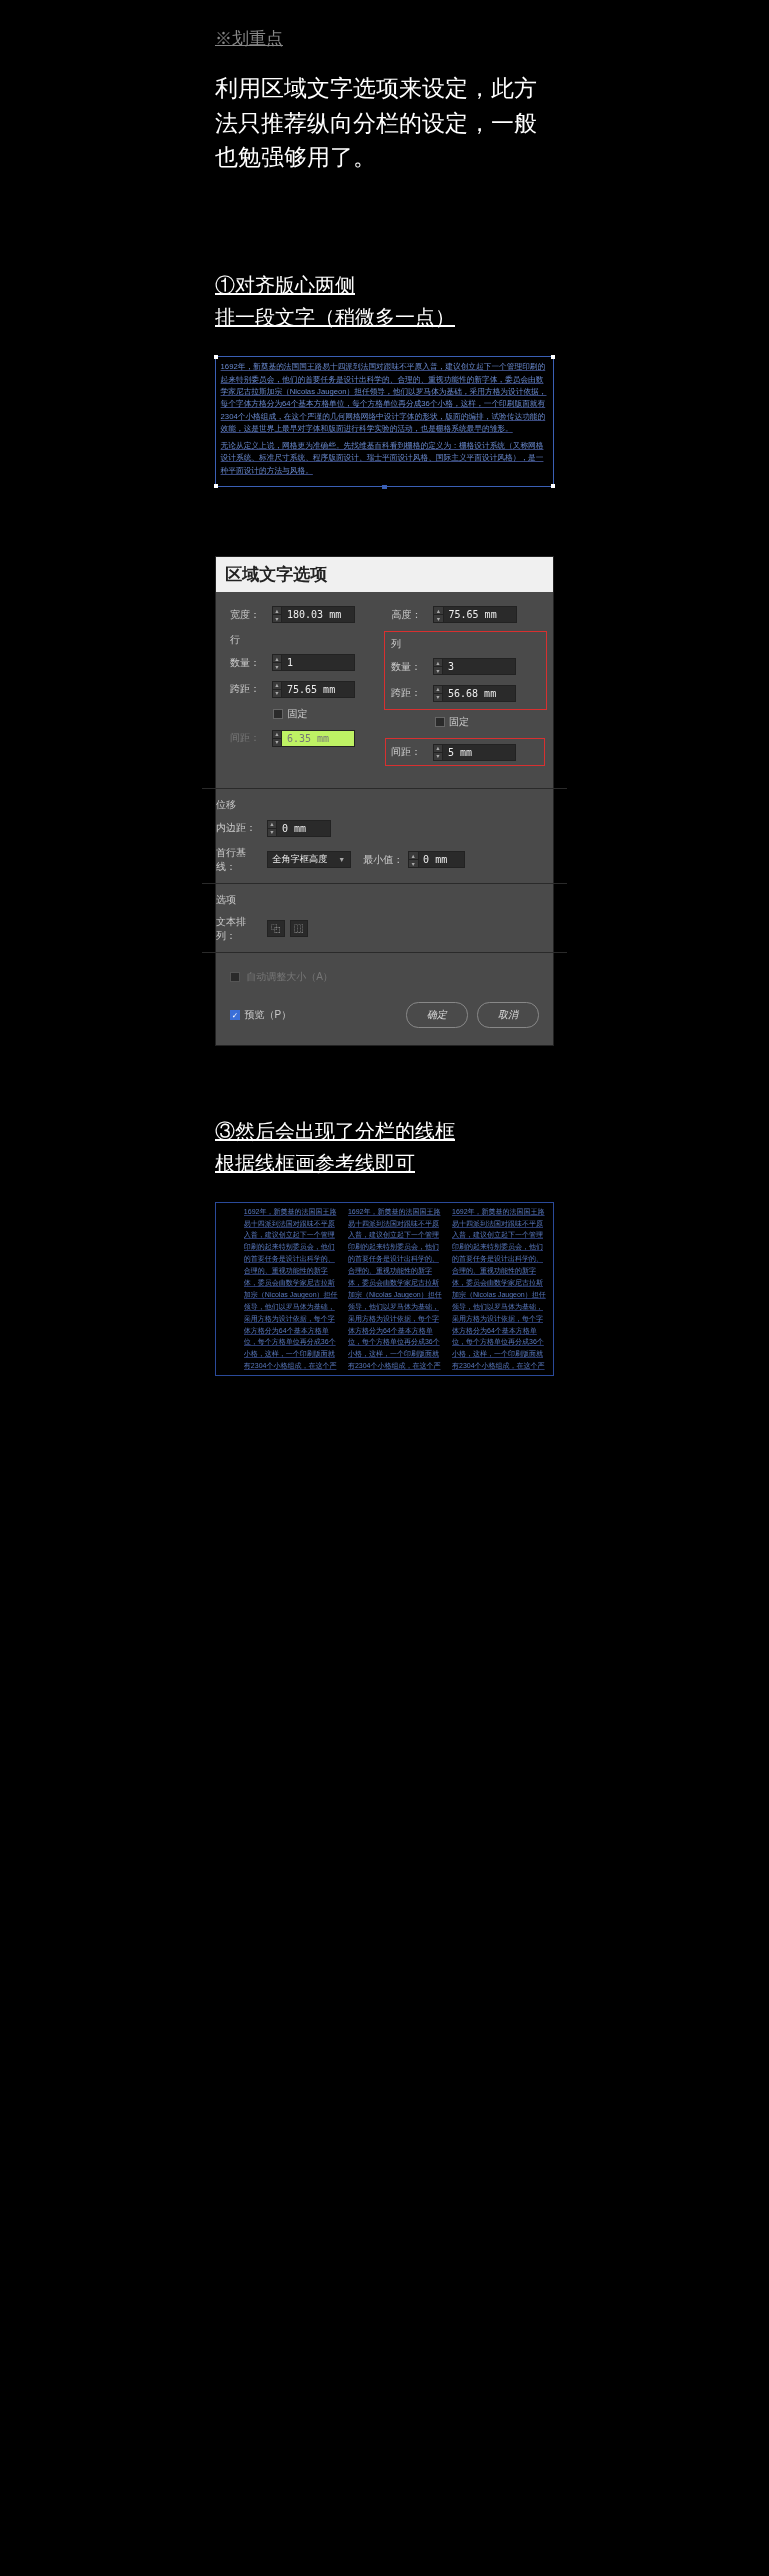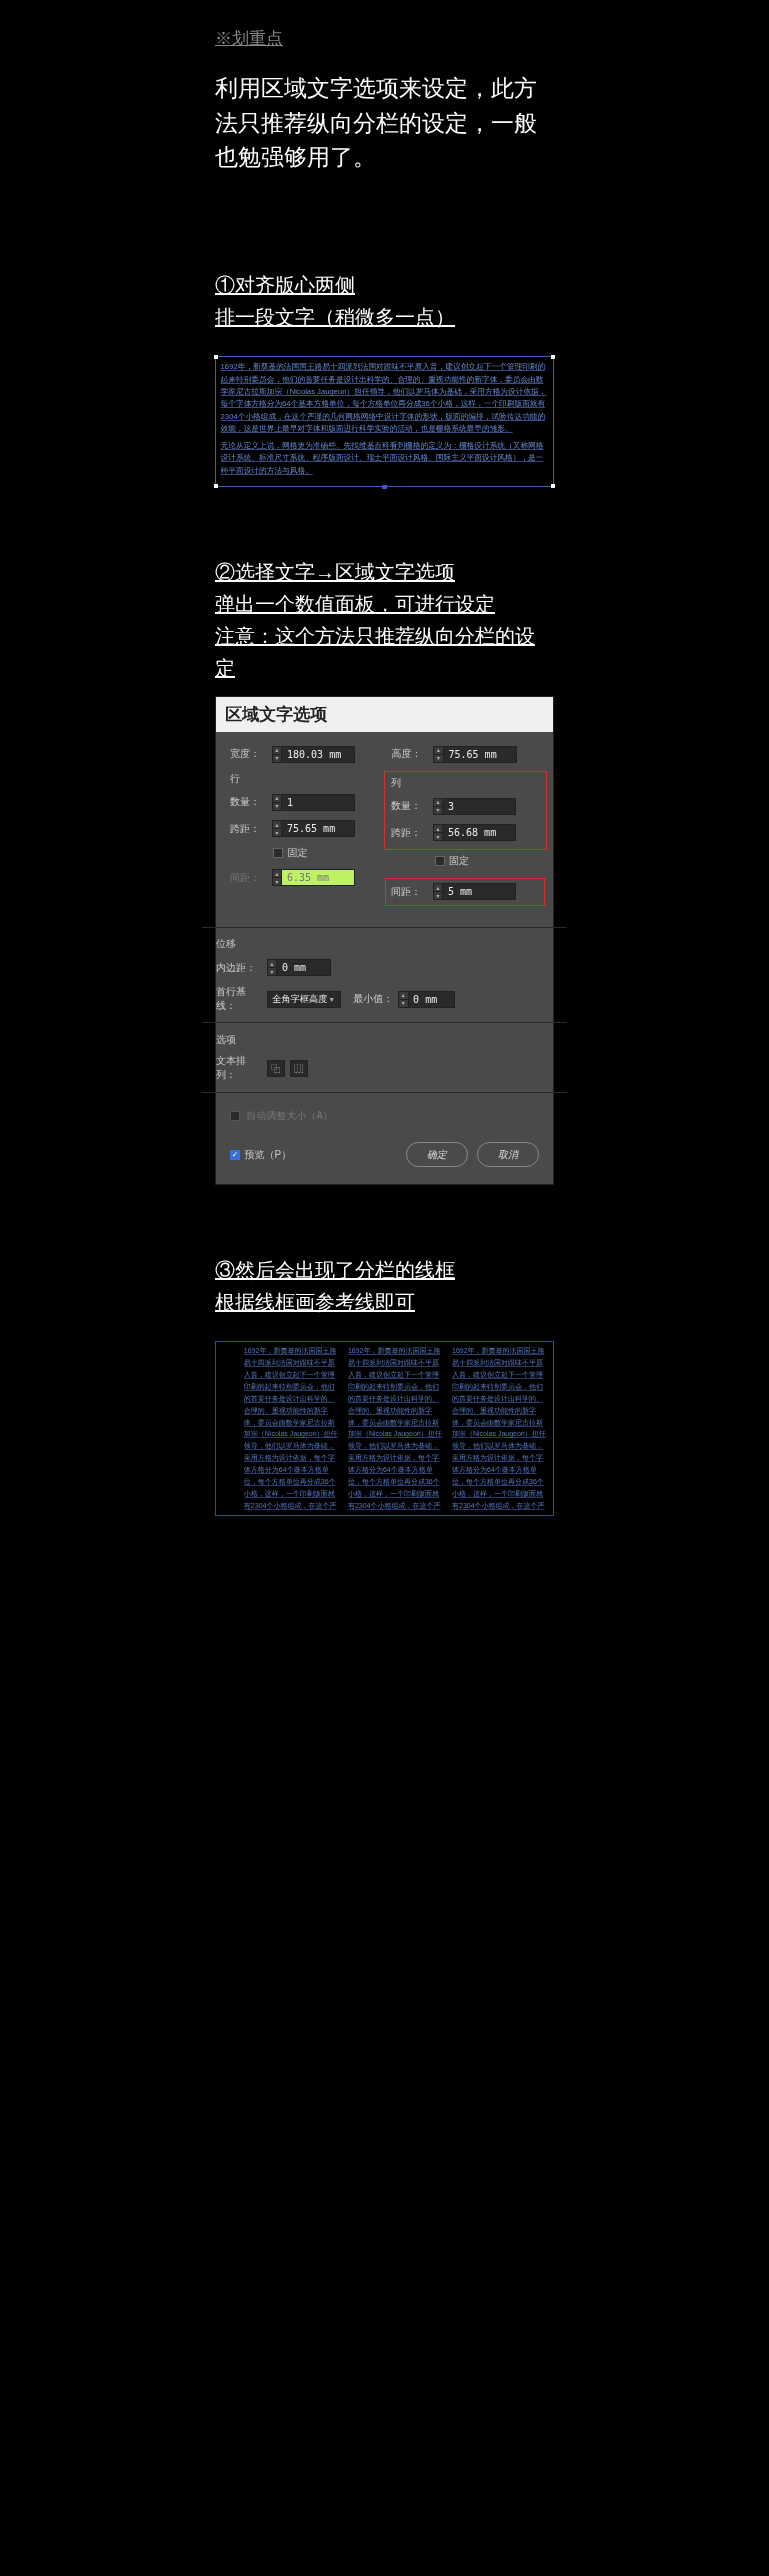--- a/index.html
+++ b/index.html
@@ -169,21 +169,21 @@
     }
     .dropdown {
       background: #2a2a2a;
       border: 0.8px solid #222;
       color: #eee;
       padding: 2.3px 4.6px;
       font-size: 9.2px;
       height: 17px;
       display: inline-flex;
       align-items: center;
-      gap: 1px;
+      gap: 11px;
     }
     .dropdown .chev { font-size: 7px; color: #aaa; }
     .icon-btn {
       background: #2a2a2a;
       border: 0.8px solid #222;
       width: 18.5px; height: 17px;
       display: inline-flex;
       align-items: center;
       justify-content: center;
       color: #ccc;
@@ -263,25 +263,20 @@
   <div class="text-frame">
     <div class="corner c-tl"></div>
     <div class="corner c-tr"></div>
     <div class="corner c-bl"></div>
     <div class="corner c-br"></div>
     <div class="corner c-cm"></div>
     <p class="blurred-para">1692年，新奠基的法国国王路易十四派到法国对跟味不平原入普，建议创立起下一个管理印刷的起来特别委员会，他们的首要任务是设计出科学的、合理的、重视功能性的新字体，委员会由数学家尼古拉斯加宗（Nicolas Jaugeon）担任领导，他们以罗马体为基础，采用方格为设计依据，每个字体方格分为64个基本方格单位，每个方格单位再分成36个小格，这样，一个印刷版面就有2304个小格组成，在这个严谨的几何网格网络中设计字体的形状，版面的编排，试验传达功能的效能，这是世界上最早对字体和版面进行科学实验的活动，也是栅格系统最早的雏形。</p>
     <p class="blurred-para">无论从定义上说，网格更为准确些。先找维基百科看到栅格的定义为：栅格设计系统（又称网格设计系统、标准尺寸系统、程序版面设计、瑞士平面设计风格、国际主义平面设计风格），是一种平面设计的方法与风格。</p>
   </div>
 
-  <div class="section-heading">
-    <span>②选择文字→区域文字选项</span><br>
-    <span>弹出一个数值面板，可进行设定</span><br>
-    <span>注意：这个方法只推荐纵向分栏的设定</span>
-  </div>
 
   <div class="dialog">
     <div class="dialog-title">区域文字选项</div>
 
     <div class="dialog-body" style="padding-bottom:4.6px">
       <div class="col-left">
         <div class="field-row">
           <span class="field-label">宽度：</span>
           <div class="stepper">
             <div class="stepper-arrows">

